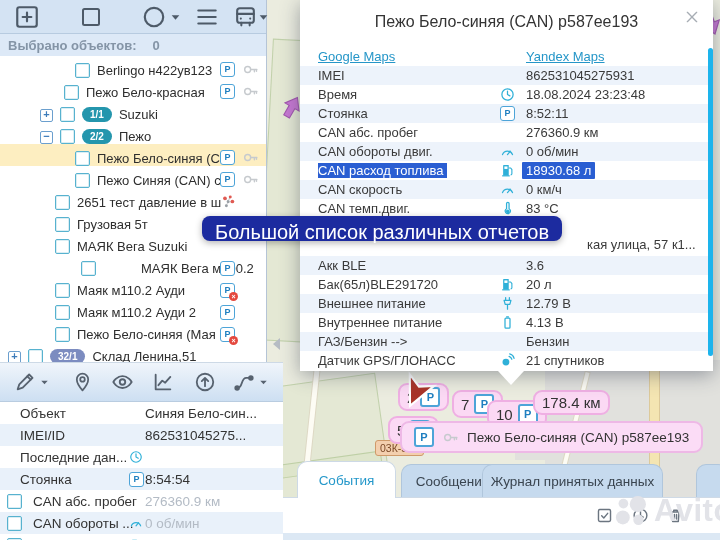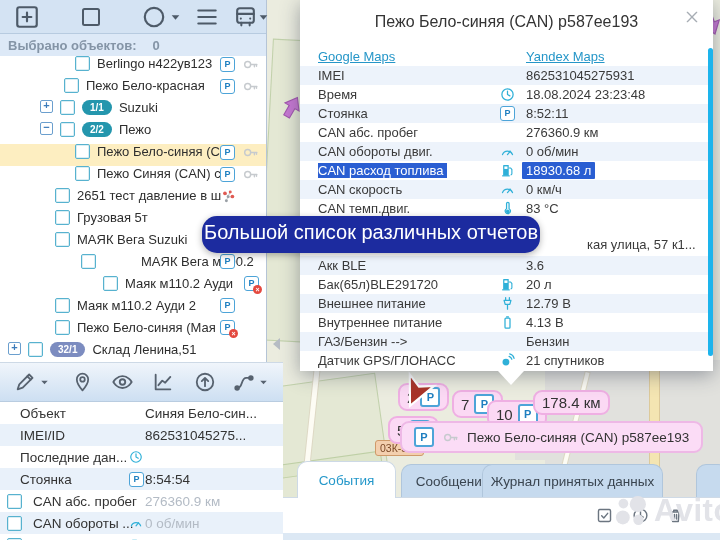--- a/index.html
+++ b/index.html
@@ -48,30 +48,30 @@
   .plabel{margin-left:18px;width:182px;white-space:nowrap;flex:none;overflow:hidden}
   .picon{width:15px;height:15px;color:#2fb0d8;flex:none;display:flex;align-items:center;justify-content:center}
   .pval{margin-left:11px;white-space:nowrap}
   .plink{color:#2596c8;text-decoration:underline;cursor:pointer}
   .sel{background:#2a5ed2;color:#fff;padding:1px 4px;margin-left:-4px;border-radius:1px}
   .prow.addr{height:38px}
   .pfrag{position:absolute;left:287px;bottom:4px;white-space:nowrap}
   #pscroll{position:absolute;left:408px;top:48px;width:5px;height:308px;background:#1db4ec;border-radius:3px}
 
   
-  #banner{position:absolute;left:202px;top:216px;height:37px;line-height:33px;background:#1c2b9f;border-radius:15px;
-          color:#fff;font-size:20px;padding:0 2px;white-space:nowrap;z-index:60;box-shadow:0 2px 7px rgba(0,0,0,.3)}
+  #banner{position:absolute;left:202px;top:216px;height:25px;line-height:33px;background:#1c2b9f;border-radius:8px;
+          color:#fff;font-size:20px;padding:0 13px;white-space:nowrap;z-index:60;box-shadow:0 2px 7px rgba(0,0,0,.3)}
 
   
   #ltop{position:absolute;left:0;top:0;width:266px;height:362px;background:#fff;border-right:1px solid #b5c4d6;z-index:20}
   #tb{height:33px;background:#d4e3f3;border-bottom:1px solid #b7cbe0;position:relative;color:#4d5a68}
   #selbar{height:22px;background:#dde9f7;border-bottom:1px solid #c9d9ea;color:#8494a6;font-weight:bold;
           font-size:13px;display:flex;align-items:center;padding-left:8px;gap:16px}
   #tree{position:absolute;top:56px;left:0;right:0;bottom:0;overflow:hidden;background:#fff}
-  .trow{height:22px;display:flex;align-items:flex-start;position:relative;font-size:13px;color:#2e2e2e;cursor:pointer}
+  .trow{height:22px;display:flex;align-items:flex-end;position:relative;font-size:13px;color:#2e2e2e;cursor:pointer}
   .trow.hl{background:#fdeec1}
   .texp{width:11px;height:11px;border:1px solid #6b9fce;border-radius:2px;background:#fff;color:#3d7cba;
         font-size:11px;line-height:9px;text-align:center;margin-right:7px;flex:none;font-weight:bold}
   .tcb{width:13px;height:13px;border:1px solid #57b2cf;border-radius:2px;background:#fff;margin-right:7px;flex:none;
        box-shadow:inset 0 0 0 1px rgba(87,178,207,.22)}
   .tbadge{background:#2496ad;color:#fff;font-size:10px;font-weight:bold;border-radius:9px;padding:2px 8px;
           margin-right:7px;flex:none}
   .tbadge.slate{background:#7c8cc0}
   .tlabel{white-space:nowrap}
   .ttrail{position:absolute;left:220px;display:flex;gap:7px;align-items:center}
@@ -470,21 +470,21 @@
         <span class="tcb"></span>
         <span class="tlabel">МАЯК Вега Suzuki</span>
       </div>
       <div class="trow" style="padding-left: 81px; gap: 38px;">
         <span class="tcb"></span>
         <span class="tlabel">МАЯК Вега м200.2</span>
         <span class="ttrail">
           <span class="pchip sm">P</span>
         </span>
       </div>
-      <div class="trow" style="padding-left: 79px; margin-left: 24px;">
+      <div class="trow" style="padding-left: 55px;">
         <span class="tcb"></span>
         <span class="tlabel">Маяк м110.2 Ауди</span>
         <span class="ttrail">
           <span class="pchip sm">P<span class="perr-dot">×</span></span>
         </span>
       </div>
       <div class="trow" style="padding-left: 55px;">
         <span class="tcb"></span>
         <span class="tlabel">Маяк м110.2 Ауди 2</span>
         <span class="ttrail">

